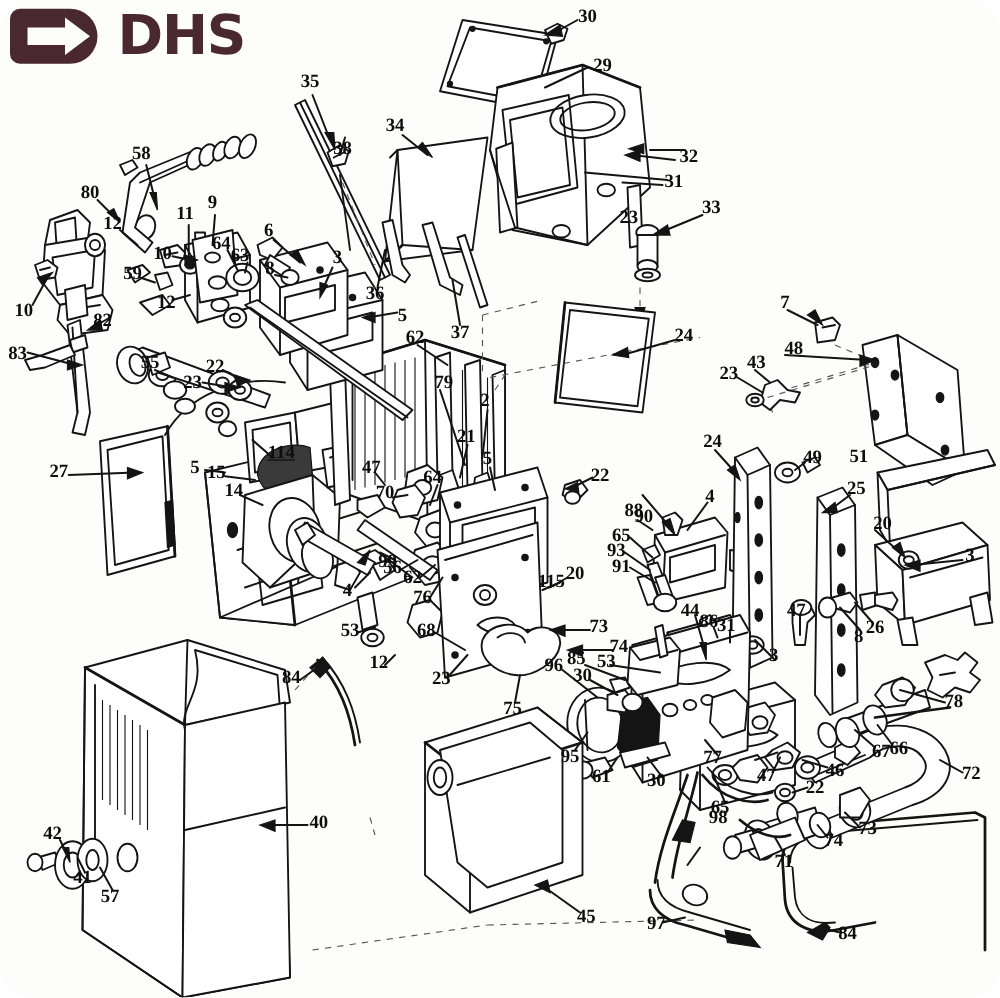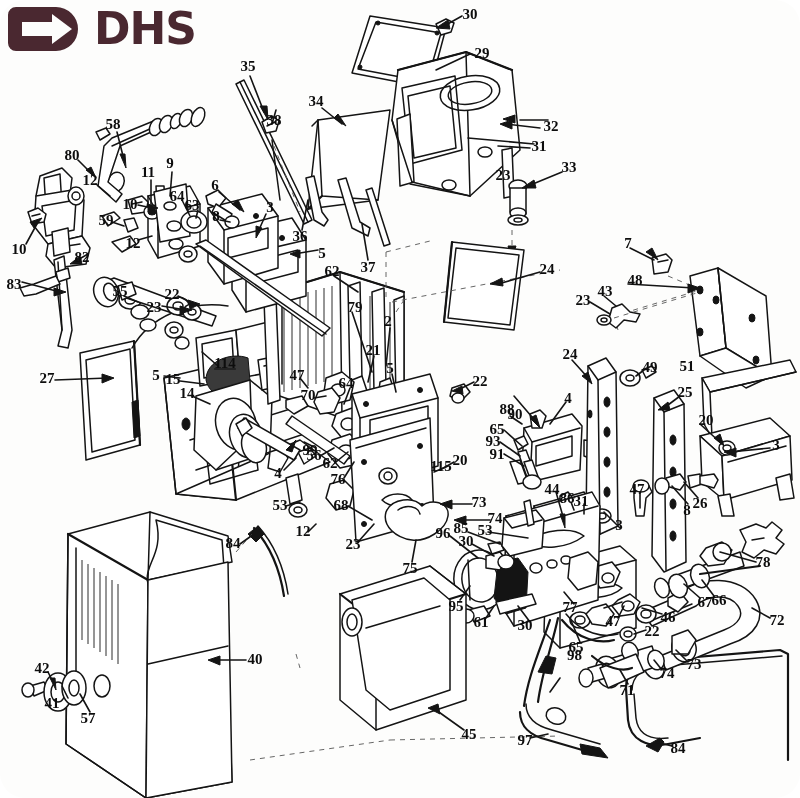--- a/index.html
+++ b/index.html
@@ -851,21 +851,21 @@
       <div class="callout" style="left: 525px; top: 625px;">30</div>
       <div class="callout" style="left: 613px; top: 621px;">47</div>
       <div class="callout" style="left: 652px; top: 631px;">22</div>
       <div class="callout" style="left: 481px; top: 622px;">61</div>
       <div class="callout" style="left: 576px; top: 647px;">65</div>
       <div class="callout" style="left: 42px; top: 668px;">42</div>
       <div class="callout" style="left: 255px; top: 659px;">40</div>
       <div class="callout" style="left: 694px; top: 664px;">73</div>
       <div class="callout" style="left: 667px; top: 673px;">74</div>
       <div class="callout" style="left: 627px; top: 690px;">71</div>
-      <div class="callout" style="left: 52px; top: 703px;">41</div>
+      <div class="callout" style="left: 66px; top: 703px;">41</div>
       <div class="callout" style="left: 88px; top: 718px;">57</div>
       <div class="callout" style="left: 563px; top: 655px; padding-left: 23px;">98</div>
       <div class="callout" style="left: 525px; top: 740px;">97</div>
       <div class="callout" style="left: 469px; top: 734px;">45</div>
       <div class="callout" style="left: 678px; top: 748px;">84</div>
     </div>
 
 </div>
 
 </body></html>

